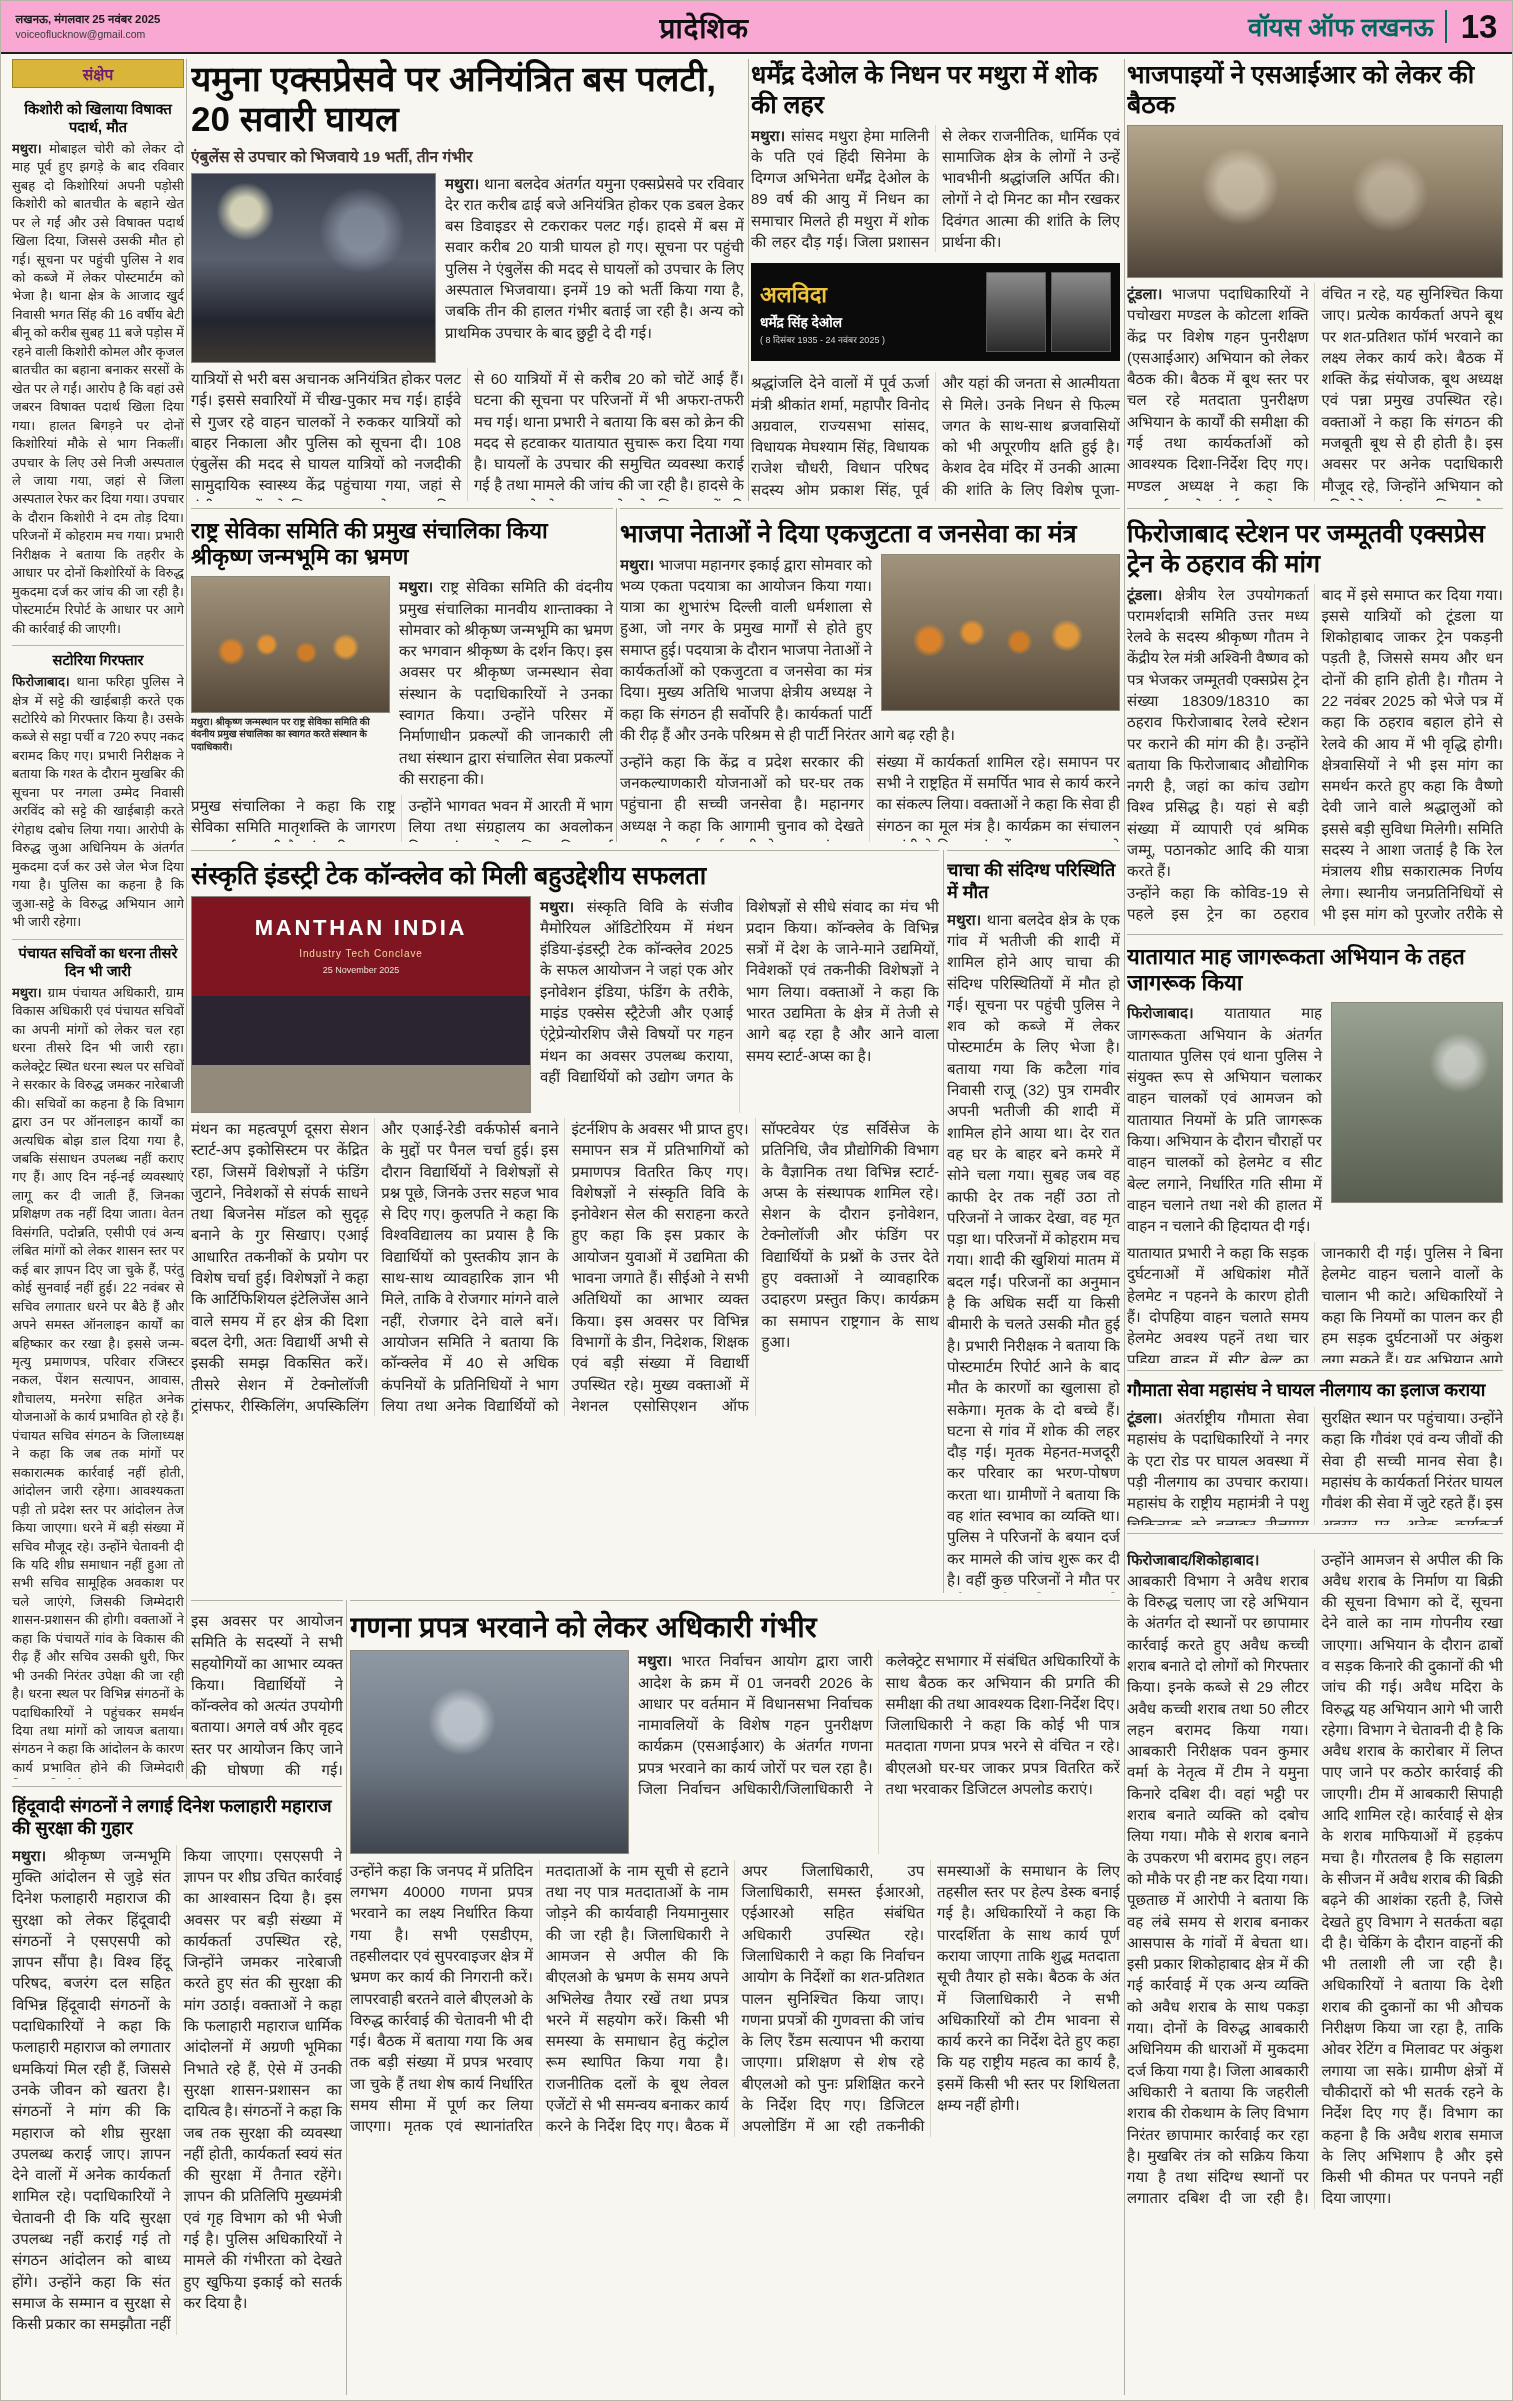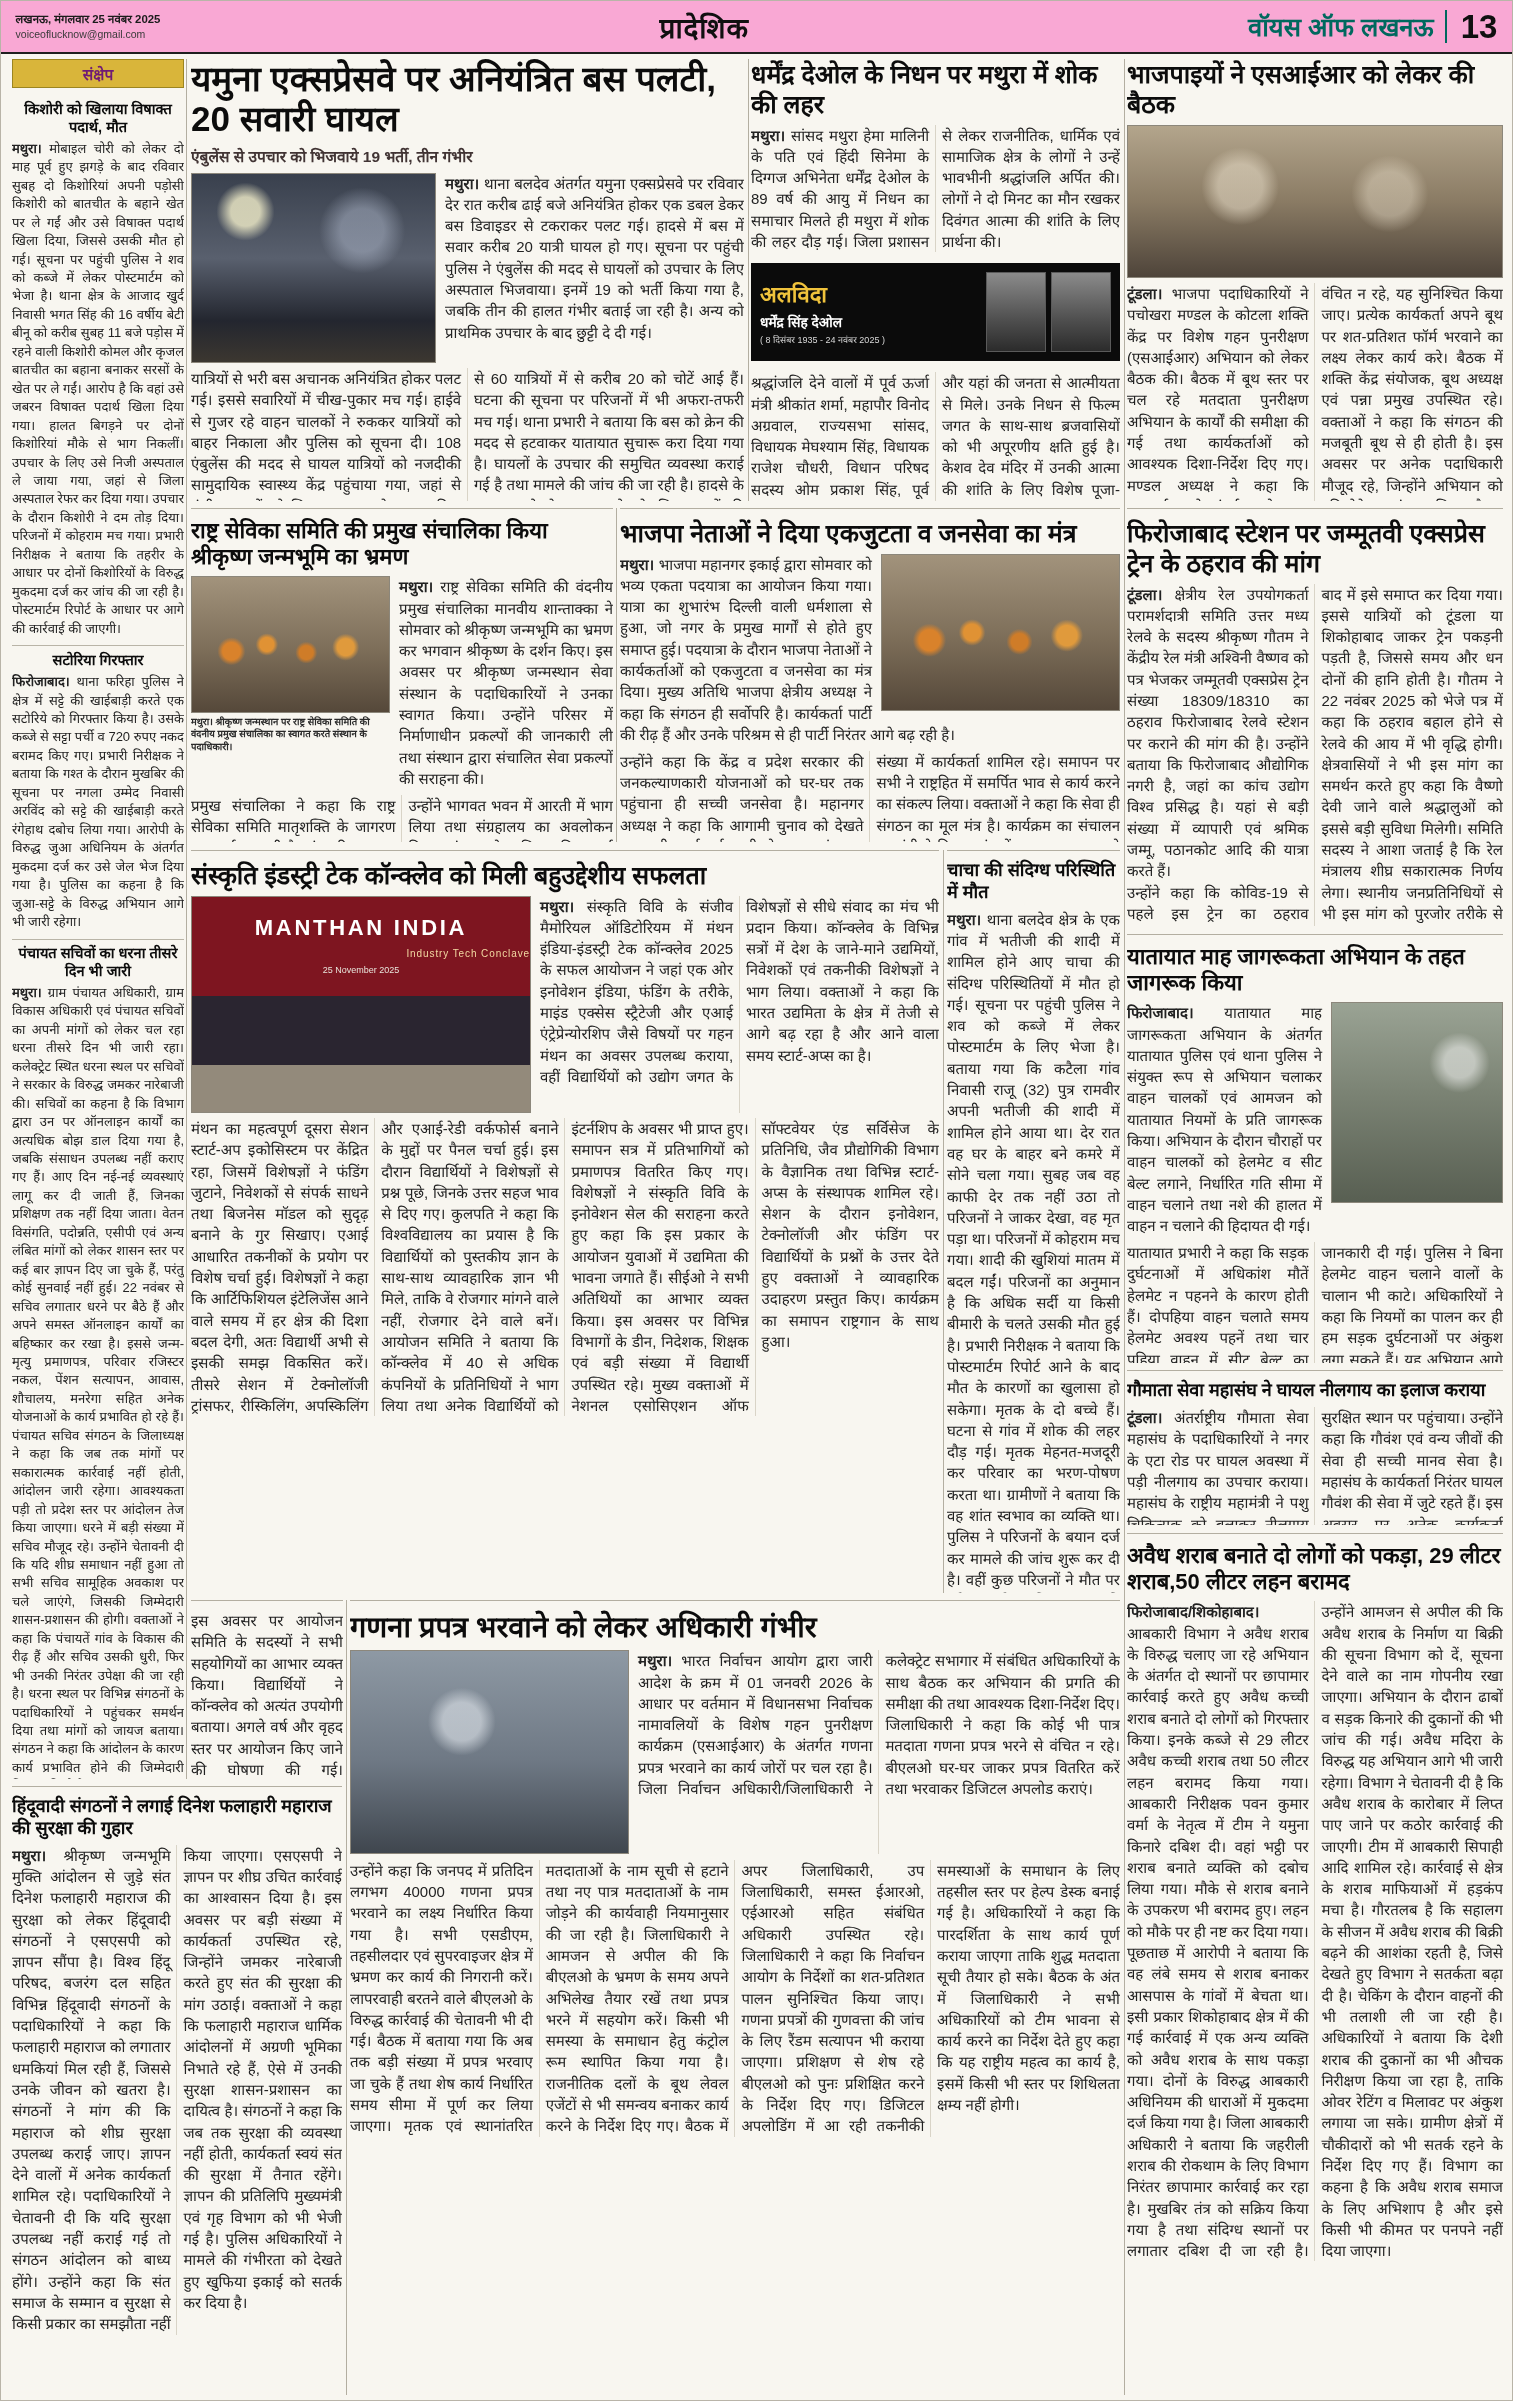--- a/index.html
+++ b/index.html
@@ -54,21 +54,21 @@
       linear-gradient(180deg,#b3a58c 0%,#8a7b64 50%,#4e443a 100%); }
   .ph-traffic{ background:
       radial-gradient(circle at 75% 30%, rgba(255,255,255,.5) 0 8%, transparent 16%),
       linear-gradient(180deg,#9aa394 0%,#7b8374 45%,#585f52 100%); }
   .ph-office{ background:
       radial-gradient(circle at 40% 35%, rgba(235,240,245,.55) 0 9%, transparent 16%),
       linear-gradient(180deg,#8e99a4 0%,#6e7884 55%,#3f464e 100%); }
   .ph-manthan{ background: linear-gradient(180deg,#7e1520 0 46%,#2a2530 46% 78%,#938a7b 78% 100%); }
   .banner-line1{ position:absolute; top:18px; left:0; right:0; text-align:center;
       color:#ffffff; font-weight:800; font-size:22px; letter-spacing:2.7px; }
-  .banner-line2{ position:absolute; top:51px; left:0; right:0; text-align:right;
+  .banner-line2{ position:absolute; top:51px; left:0; right:0; text-align:center;
       color:#f1d striking; color:#f2d9a2; font-size:10px; letter-spacing:0.9px; }
   .banner-line3{ position:absolute; top:68px; left:0; right:0; text-align:center;
       color:#e8e3da; font-size:9px; }
   .caption{ font-size:9.6px; font-weight:700; color:#2a2a2a; margin-top:2.7px; line-height:1.3; }
   
   .briefs-title{ background:#d9b53a; border:0.9px solid #9c8520; color:#701a75;
       font-size:15.5px; font-weight:800; text-align:center; padding:2.7px 0; margin-bottom:7.3px;}
   .brief{ border-top:0.9px solid #b9b4a7; padding-top:5.5px; margin-top:7.3px; }
   .brief:first-of-type{ border-top:none; margin-top:0; }
   .brief .hl-xs{ margin-bottom:3.7px; text-align:center; }
@@ -223,21 +223,20 @@
     </div>
     <p class="body cols-2 gap-t">यातायात प्रभारी ने कहा कि सड़क दुर्घटनाओं में अधिकांश मौतें हेलमेट न पहनने के कारण होती हैं। दोपहिया वाहन चलाते समय हेलमेट अवश्य पहनें तथा चार पहिया वाहन में सीट बेल्ट का प्रयोग करें। स्कूली बच्चों को भी यातायात नियमों की जानकारी देकर जागरूक किया गया। पंपलेट वितरित कर यातायात संकेतों की जानकारी दी गई। पुलिस ने बिना हेलमेट वाहन चलाने वालों के चालान भी काटे। अधिकारियों ने कहा कि नियमों का पालन कर ही हम सड़क दुर्घटनाओं पर अंकुश लगा सकते हैं। यह अभियान आगे भी निरंतर जारी रहेगा। आमजन से नियमों के पालन की अपील की गई।</p>
   </article>
 
   <article class="block topline" style="left:1126px; top:1369px; width:376px; height:155px;">
     <h3 class="hl hl-sm">गौमाता सेवा महासंघ ने घायल नीलगाय का इलाज कराया</h3>
     <p class="body cols-2 gap-t"><span class="city">टूंडला।</span> <span>अंतर्राष्ट्रीय गौमाता सेवा महासंघ के पदाधिकारियों ने नगर के एटा रोड पर घायल अवस्था में पड़ी नीलगाय का उपचार कराया। महासंघ के राष्ट्रीय महामंत्री ने पशु चिकित्सक को बुलाकर नीलगाय का उपचार कराया तथा उसे सुरक्षित स्थान पर पहुंचाया। उन्होंने कहा कि गौवंश एवं वन्य जीवों की सेवा ही सच्ची मानव सेवा है। महासंघ के कार्यकर्ता निरंतर घायल गौवंश की सेवा में जुटे रहते हैं। इस अवसर पर अनेक कार्यकर्ता उपस्थित रहे।</span></p>
   </article>
 
   <article class="block topline" style="left:1126px; top:1532px; width:376px; height:863px;">
-    <h2 class="hl hl-md">अवैध शराब बनाते दो लोगों को पकड़ा, 29 लीटर शराब,50 लीटर लहन बरामद</h2>
     <p class="body cols-2 gap-t"><span class="city">फिरोजाबाद/शिकोहाबाद।</span> <span>आबकारी विभाग ने अवैध शराब के विरुद्ध चलाए जा रहे अभियान के अंतर्गत दो स्थानों पर छापामार कार्रवाई करते हुए अवैध कच्ची शराब बनाते दो लोगों को गिरफ्तार किया। इनके कब्जे से 29 लीटर अवैध कच्ची शराब तथा 50 लीटर लहन बरामद किया गया। आबकारी निरीक्षक पवन कुमार वर्मा के नेतृत्व में टीम ने यमुना किनारे दबिश दी। वहां भट्ठी पर शराब बनाते व्यक्ति को दबोच लिया गया। मौके से शराब बनाने के उपकरण भी बरामद हुए। लहन को मौके पर ही नष्ट कर दिया गया। पूछताछ में आरोपी ने बताया कि वह लंबे समय से शराब बनाकर आसपास के गांवों में बेचता था। इसी प्रकार शिकोहाबाद क्षेत्र में की गई कार्रवाई में एक अन्य व्यक्ति को अवैध शराब के साथ पकड़ा गया। दोनों के विरुद्ध आबकारी अधिनियम की धाराओं में मुकदमा दर्ज किया गया है। जिला आबकारी अधिकारी ने बताया कि जहरीली शराब की रोकथाम के लिए विभाग निरंतर छापामार कार्रवाई कर रहा है। मुखबिर तंत्र को सक्रिय किया गया है तथा संदिग्ध स्थानों पर लगातार दबिश दी जा रही है। उन्होंने आमजन से अपील की कि अवैध शराब के निर्माण या बिक्री की सूचना विभाग को दें, सूचना देने वाले का नाम गोपनीय रखा जाएगा। अभियान के दौरान ढाबों व सड़क किनारे की दुकानों की भी जांच की गई। अवैध मदिरा के विरुद्ध यह अभियान आगे भी जारी रहेगा। विभाग ने चेतावनी दी है कि अवैध शराब के कारोबार में लिप्त पाए जाने पर कठोर कार्रवाई की जाएगी। टीम में आबकारी सिपाही आदि शामिल रहे। कार्रवाई से क्षेत्र के शराब माफियाओं में हड़कंप मचा है। गौरतलब है कि सहालग के सीजन में अवैध शराब की बिक्री बढ़ने की आशंका रहती है, जिसे देखते हुए विभाग ने सतर्कता बढ़ा दी है। चेकिंग के दौरान वाहनों की भी तलाशी ली जा रही है। अधिकारियों ने बताया कि देशी शराब की दुकानों का भी औचक निरीक्षण किया जा रहा है, ताकि ओवर रेटिंग व मिलावट पर अंकुश लगाया जा सके। ग्रामीण क्षेत्रों में चौकीदारों को भी सतर्क रहने के निर्देश दिए गए हैं। विभाग का कहना है कि अवैध शराब समाज के लिए अभिशाप है और इसे किसी भी कीमत पर पनपने नहीं दिया जाएगा।</span></p>
   </article>
 
   <article class="block topline" style="left:349px; top:1599px; width:770px; height:795px;">
     <h1 class="hl" style="font-size:29px;">गणना प्रपत्र भरवाने को लेकर अधिकारी गंभीर</h1>
     <div class="photo-row">
       <div class="photo ph-office" style="width:279px; height:204px;"></div>
       <p class="body cols-2" style="flex:1;"><span class="city">मथुरा।</span> <span>भारत निर्वाचन आयोग द्वारा जारी आदेश के क्रम में 01 जनवरी 2026 के आधार पर वर्तमान में विधानसभा निर्वाचक नामावलियों के विशेष गहन पुनरीक्षण कार्यक्रम (एसआईआर) के अंतर्गत गणना प्रपत्र भरवाने का कार्य जोरों पर चल रहा है। जिला निर्वाचन अधिकारी/जिलाधिकारी ने कलेक्ट्रेट सभागार में संबंधित अधिकारियों के साथ बैठक कर अभियान की प्रगति की समीक्षा की तथा आवश्यक दिशा-निर्देश दिए। जिलाधिकारी ने कहा कि कोई भी पात्र मतदाता गणना प्रपत्र भरने से वंचित न रहे। बीएलओ घर-घर जाकर प्रपत्र वितरित करें तथा भरवाकर डिजिटल अपलोड कराएं।</span></p>
     </div>
     <p class="body cols-4 gap-t">उन्होंने कहा कि जनपद में प्रतिदिन लगभग 40000 गणना प्रपत्र भरवाने का लक्ष्य निर्धारित किया गया है। सभी एसडीएम, तहसीलदार एवं सुपरवाइजर क्षेत्र में भ्रमण कर कार्य की निगरानी करें। लापरवाही बरतने वाले बीएलओ के विरुद्ध कार्रवाई की चेतावनी भी दी गई। बैठक में बताया गया कि अब तक बड़ी संख्या में प्रपत्र भरवाए जा चुके हैं तथा शेष कार्य निर्धारित समय सीमा में पूर्ण कर लिया जाएगा। मृतक एवं स्थानांतरित मतदाताओं के नाम सूची से हटाने तथा नए पात्र मतदाताओं के नाम जोड़ने की कार्यवाही नियमानुसार की जा रही है। जिलाधिकारी ने आमजन से अपील की कि बीएलओ के भ्रमण के समय अपने अभिलेख तैयार रखें तथा प्रपत्र भरने में सहयोग करें। किसी भी समस्या के समाधान हेतु कंट्रोल रूम स्थापित किया गया है। राजनीतिक दलों के बूथ लेवल एजेंटों से भी समन्वय बनाकर कार्य करने के निर्देश दिए गए। बैठक में अपर जिलाधिकारी, उप जिलाधिकारी, समस्त ईआरओ, एईआरओ सहित संबंधित अधिकारी उपस्थित रहे। जिलाधिकारी ने कहा कि निर्वाचन आयोग के निर्देशों का शत-प्रतिशत पालन सुनिश्चित किया जाए। गणना प्रपत्रों की गुणवत्ता की जांच के लिए रैंडम सत्यापन भी कराया जाएगा। प्रशिक्षण से शेष रहे बीएलओ को पुनः प्रशिक्षित करने के निर्देश दिए गए। डिजिटल अपलोडिंग में आ रही तकनीकी समस्याओं के समाधान के लिए तहसील स्तर पर हेल्प डेस्क बनाई गई है। अधिकारियों ने कहा कि पारदर्शिता के साथ कार्य पूर्ण कराया जाएगा ताकि शुद्ध मतदाता सूची तैयार हो सके। बैठक के अंत में जिलाधिकारी ने सभी अधिकारियों को टीम भावना से कार्य करने का निर्देश देते हुए कहा कि यह राष्ट्रीय महत्व का कार्य है, इसमें किसी भी स्तर पर शिथिलता क्षम्य नहीं होगी।</p>

